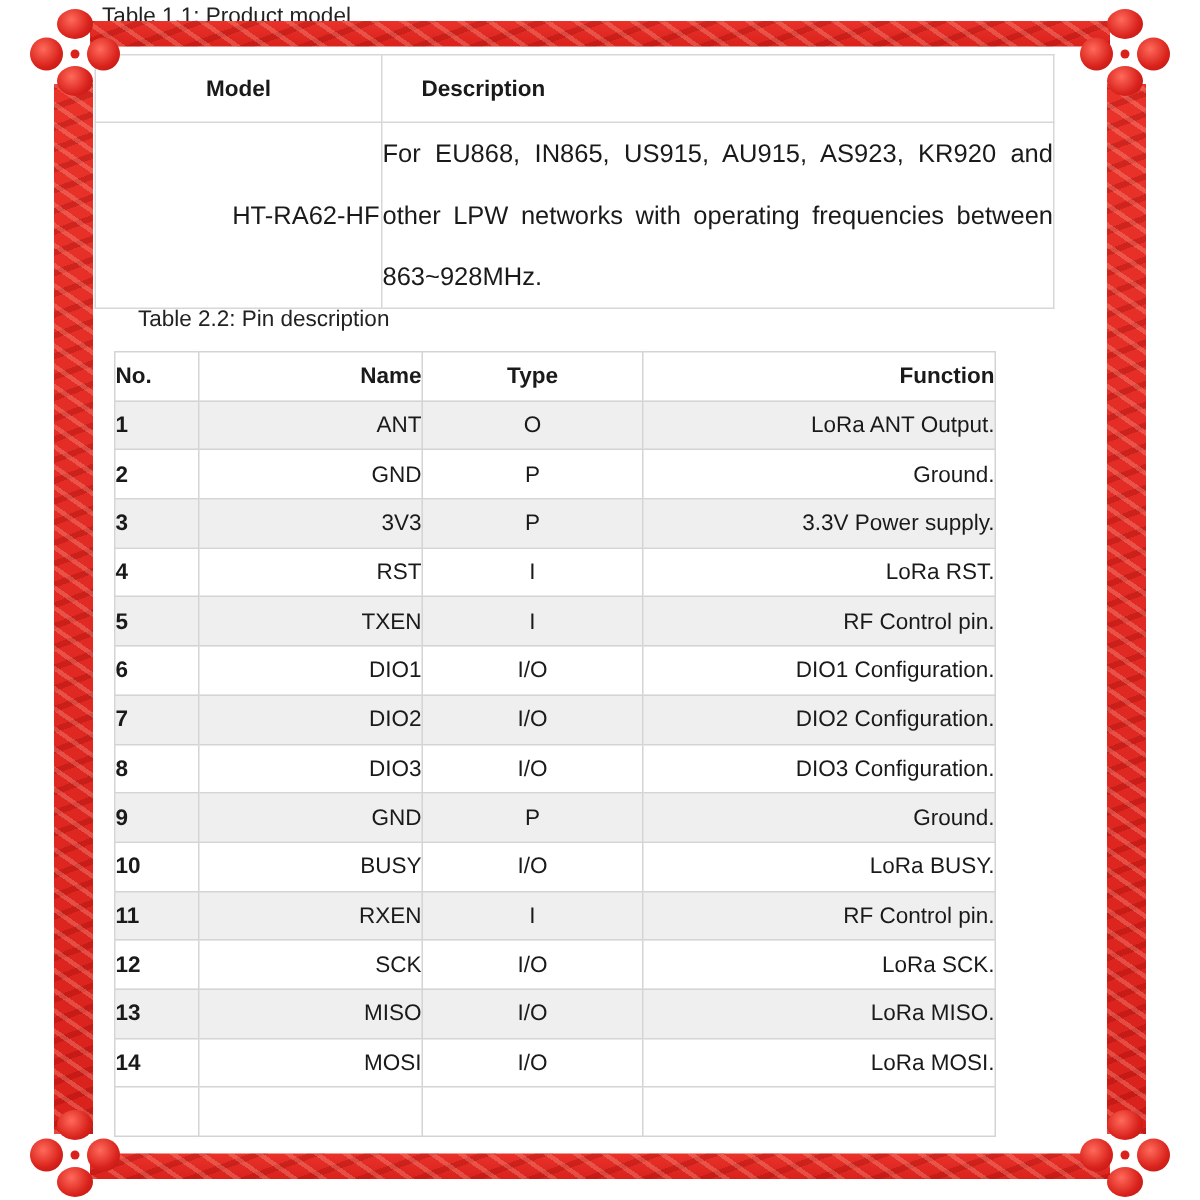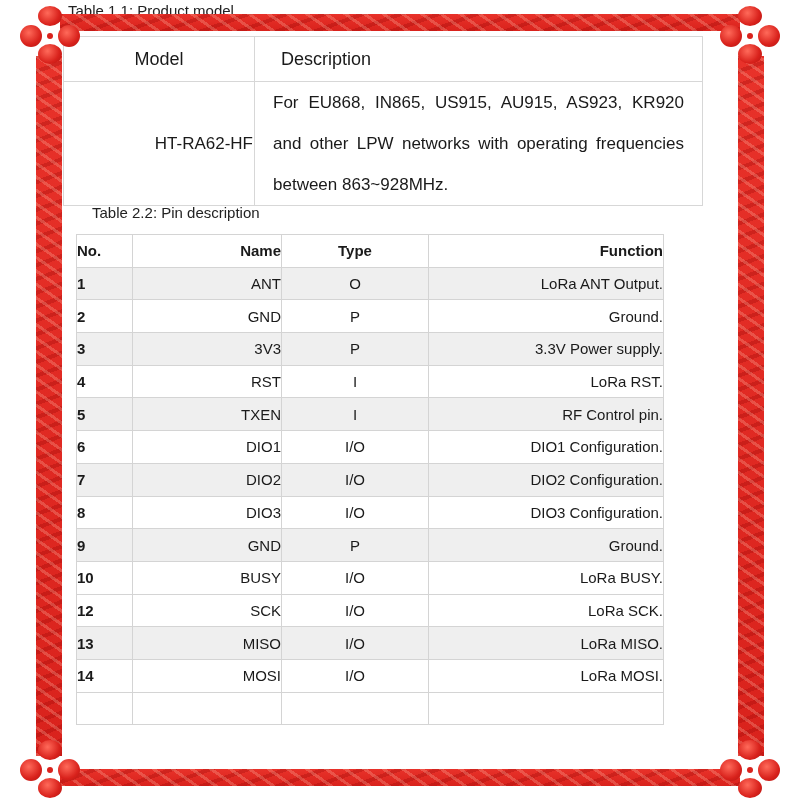--- a/index.html
+++ b/index.html
@@ -11,26 +11,26 @@
   }
   .caption1 {
     position:absolute; left:68px; top:2px; font-size:15px; color:#222;
   }
   
   .t1 {
     position:absolute; left:63px; top:36px; width:640px;
     border-collapse:collapse; background:#fff;
   }
   .t1 td, .t1 th { border:1px solid #d7d7d7; }
-  .t1 th { height:42px; font-size:18px; font-weight:normal; }
+  .t1 th { height:42px; font-size:15px; font-weight:bold; }
   .t1 th.model { width:188px; text-align:center; }
   .t1 th.desc { text-align:left; padding-left:26px; }
   .t1 td.model-val { text-align:right; font-size:17px; }
   .t1 td.desc-val {
-    font-size:17px; line-height:41px; padding:0 18px; text-align:justify;
+    font-size:17px; line-height:41px; padding:0 0; text-align:justify;
     text-align-last:left;
   }
   .caption2 {
     position:absolute; left:92px; top:204px; font-size:15px; color:#222;
   }
   
   .t2 {
     position:absolute; left:76px; top:234px; width:588px;
     border-collapse:collapse; background:#fff;
   }
@@ -152,20 +152,26 @@
         <td class="c-name">GND</td>
         <td class="c-type">P</td>
         <td class="c-func">Ground.</td>
       </tr>
       <tr>
         <td class="c-no">10</td>
         <td class="c-name">BUSY</td>
         <td class="c-type">I/O</td>
         <td class="c-func">LoRa BUSY.</td>
       </tr>
+      <tr class="alt">
+        <td class="c-no">11</td>
+        <td class="c-name">RXEN</td>
+        <td class="c-type">I</td>
+        <td class="c-func">RF Control pin.</td>
+      </tr>
       <tr>
         <td class="c-no">12</td>
         <td class="c-name">SCK</td>
         <td class="c-type">I/O</td>
         <td class="c-func">LoRa SCK.</td>
       </tr>
       <tr class="alt">
         <td class="c-no">13</td>
         <td class="c-name">MISO</td>
         <td class="c-type">I/O</td>

